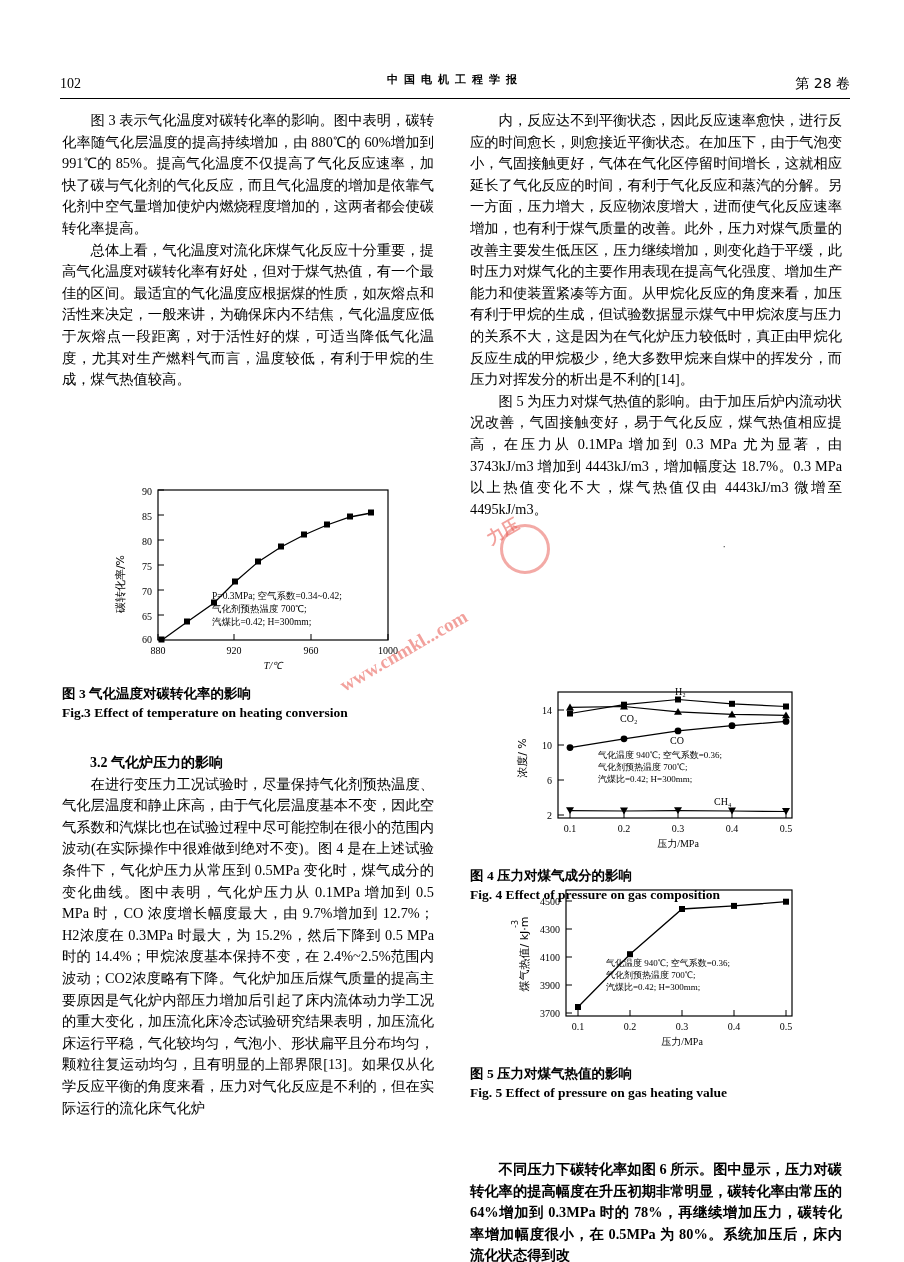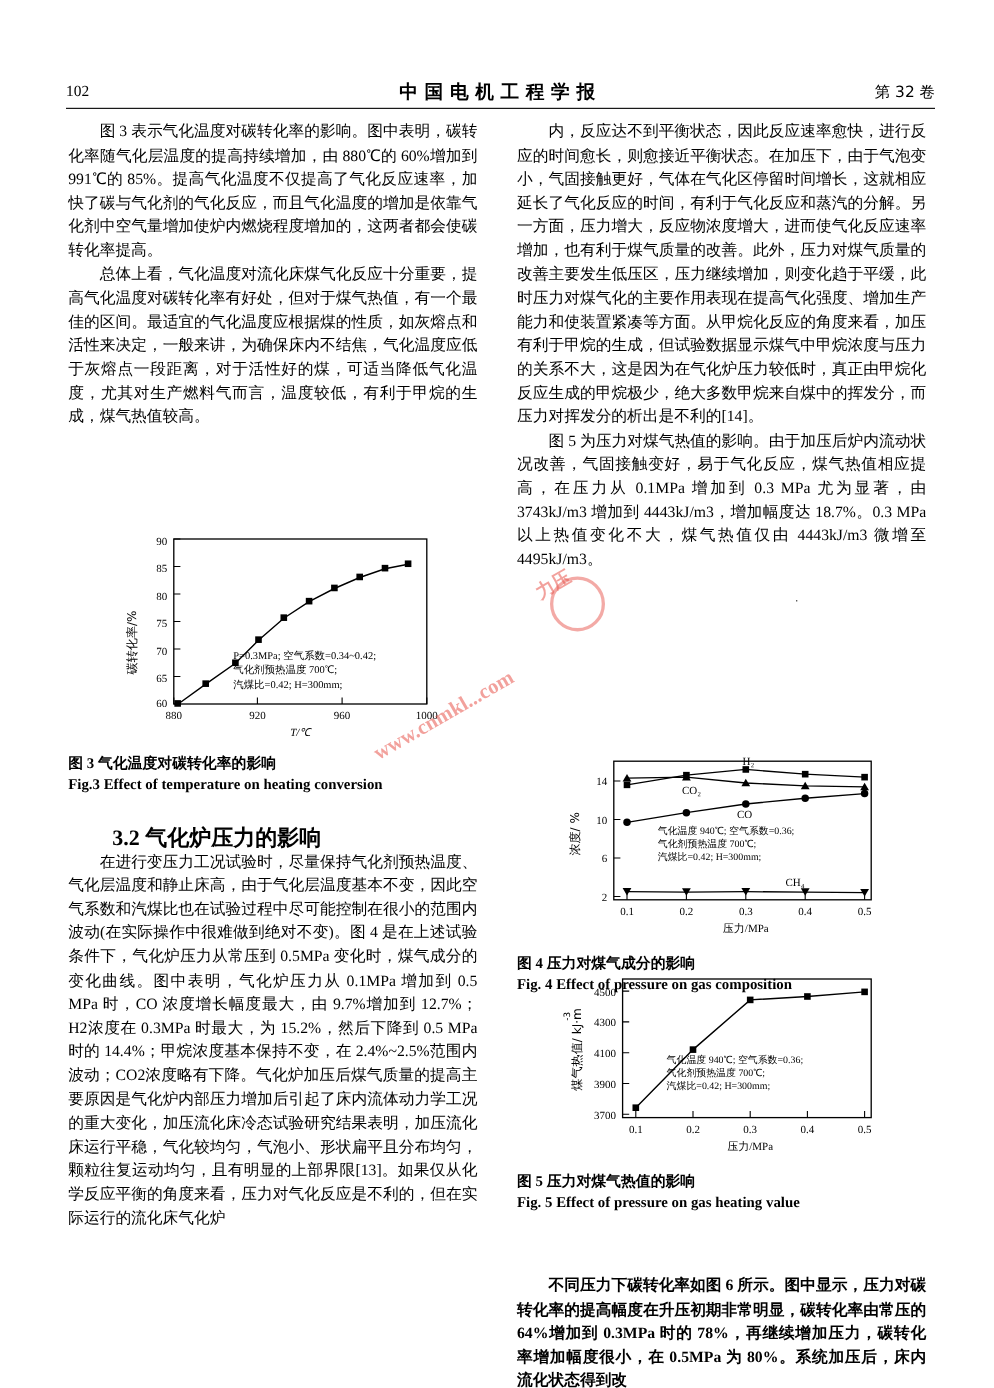--- a/index.html
+++ b/index.html
@@ -6,30 +6,30 @@
   body{
     width:904px;height:1262px;background:#fff;
     font-family:"DejaVu Sans","Liberation Sans",sans-serif;
     color:#000;position:relative;overflow:hidden;
   }
   .page{position:absolute;left:0;top:0;width:744px;height:1262px;}
 
   
   .hdr{position:absolute;left:60px;top:72px;width:790px;height:30px;}
   .hdr .pageno{position:absolute;left:0;top:4px;font-size:14px;font-family:"Liberation Serif",serif;}
-  .hdr .title{position:absolute;left:0;right:0;top:0;text-align:center;font-size:17px;letter-spacing:6px;font-weight:bold;}
+  .hdr .title{position:absolute;left:0;right:0;top:0;text-align:center;font-size:11px;letter-spacing:6px;font-weight:bold;}
   .hdr .vol{position:absolute;right:0;top:3px;font-size:14px;}
   .hdr .rule{position:absolute;left:0;right:0;top:26px;border-top:1px solid #000;}
 
   
   .col{position:absolute;top:110px;width:372px;font-size:14.3px;line-height:21.6px;text-align:justify;font-family:"Liberation Serif",serif;}
   .col.left{left:62px;}
   .col.right{left:470px;}
   .col p{margin:0 0 0 0;text-indent:2em;}
-  .sec{font-weight:bold;font-size:20px;margin:10px 0 2px 0;text-indent:0;}
+  .sec{font-weight:bold;font-size:14px;margin:10px 0 2px 0;text-indent:0;}
 
   
   .fig{position:absolute;}
   .figcap{text-align:left;font-size:13.5px;font-weight:bold;font-family:"Liberation Serif",serif;line-height:19px;}
   svg{display:block;}
 
   
   .wm{position:absolute;color:#e8554d;opacity:.55;font-weight:bold;pointer-events:none;}
   .wm1{left:332px;top:640px;font-size:19px;transform:rotate(-30deg);font-family:"Liberation Serif",serif;}
   .wm2{left:486px;top:520px;font-size:17px;transform:rotate(-30deg);}
@@ -37,21 +37,21 @@
   .dots{position:absolute;right:18px;top:540px;font-size:11px;color:#555;}
 </style>
 </head>
 <body>
 
 <div class="page">
 
   <div class="hdr">
     <div class="pageno">102</div>
     <div class="title">中国电机工程学报</div>
-    <div class="vol">第 32 卷</div>
+    <div class="vol">第 28 卷</div>
     <div class="rule"></div>
   </div>
 
   <div class="col left">
     <p>图 3 表示气化温度对碳转化率的影响。图中表明，碳转化率随气化层温度的提高持续增加，由 880℃的 60%增加到 991℃的 85%。提高气化温度不仅提高了气化反应速率，加快了碳与气化剂的气化反应，而且气化温度的增加是依靠气化剂中空气量增加使炉内燃烧程度增加的，这两者都会使碳转化率提高。</p>
     <p>总体上看，气化温度对流化床煤气化反应十分重要，提高气化温度对碳转化率有好处，但对于煤气热值，有一个最佳的区间。最适宜的气化温度应根据煤的性质，如灰熔点和活性来决定，一般来讲，为确保床内不结焦，气化温度应低于灰熔点一段距离，对于活性好的煤，可适当降低气化温度，尤其对生产燃料气而言，温度较低，有利于甲烷的生成，煤气热值较高。</p>
   </div>
 
   <div class="fig" style="left:62px;top:484px;width:372px;">
     <svg width="372" height="200" viewBox="0 0 372 200">

